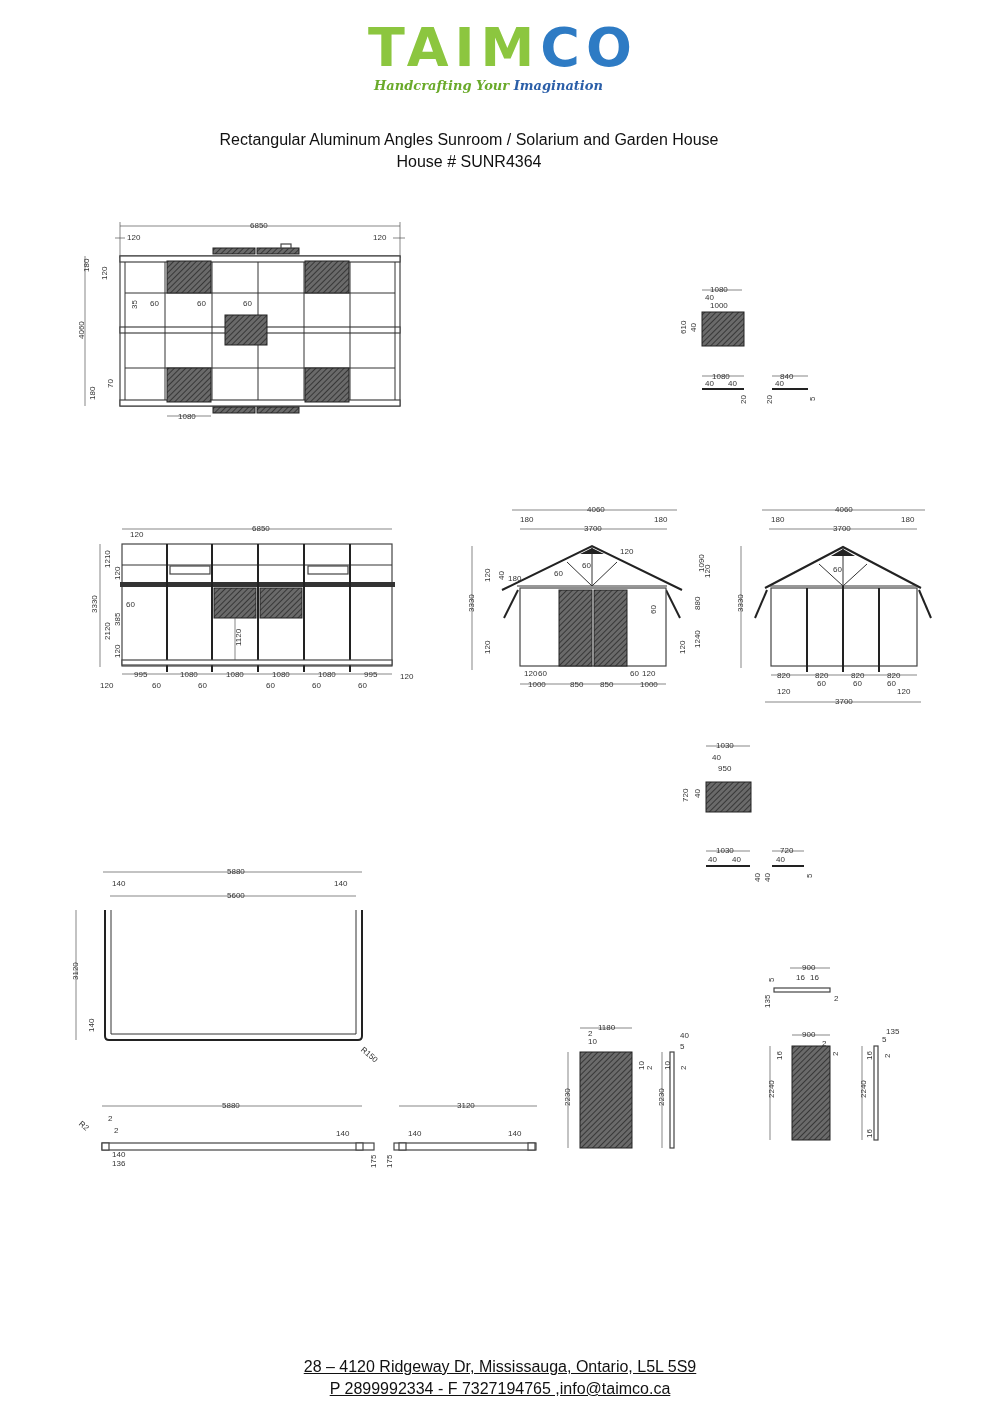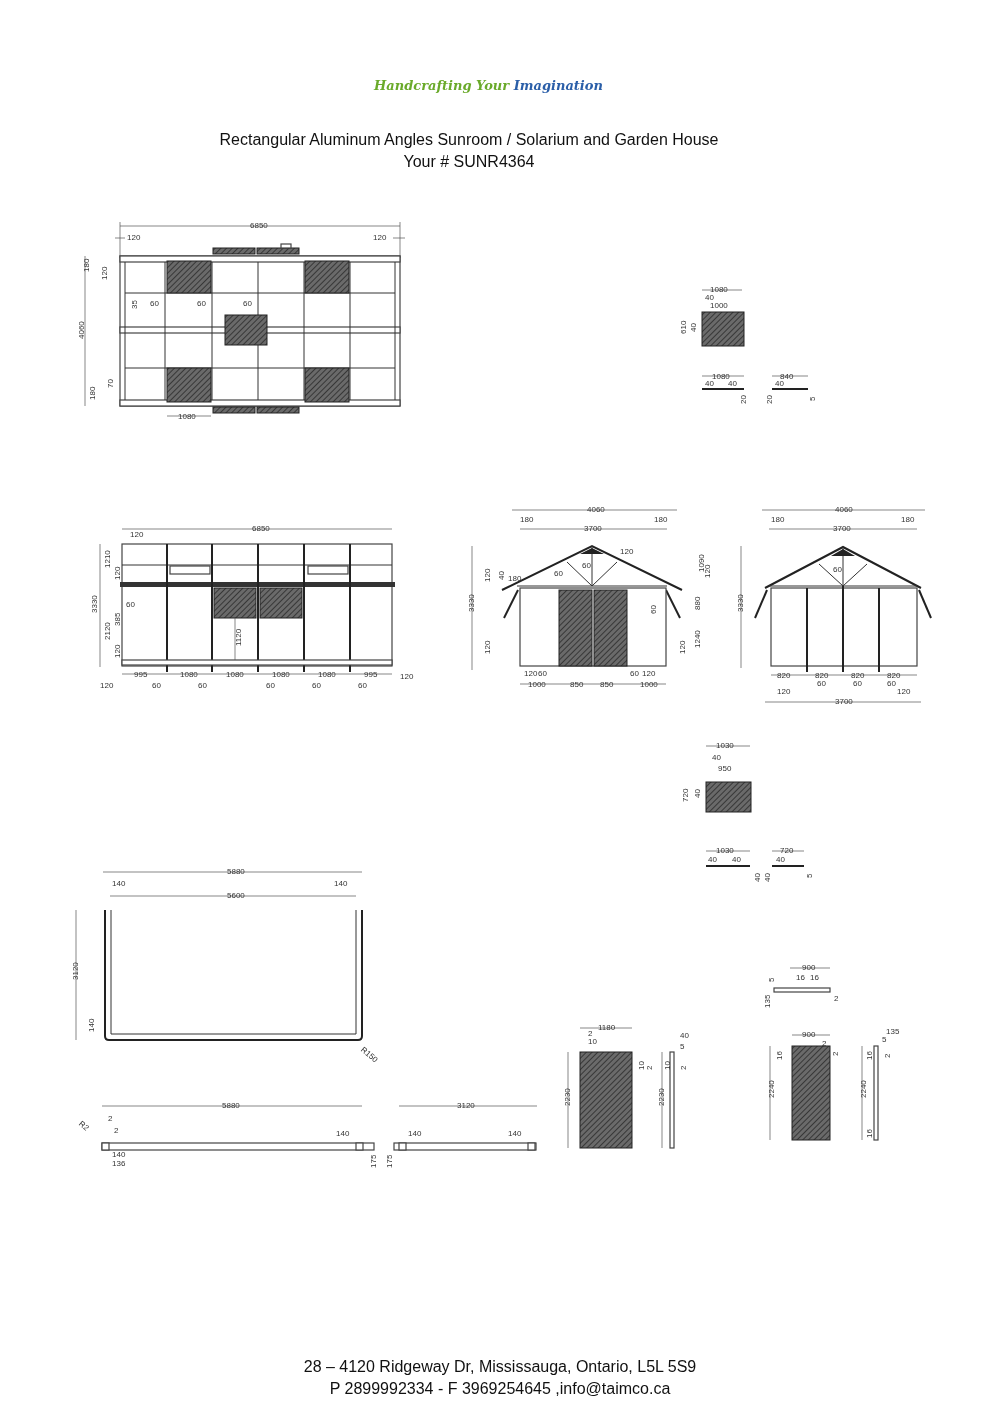--- a/index.html
+++ b/index.html
@@ -5,21 +5,21 @@
   html,body{margin:0;padding:0;background:#fff;}
   body{width:1000px;height:1415px;position:relative;overflow:hidden;font-family:"Liberation Sans",sans-serif;color:#111;}
   .logo{position:absolute;left:368px;top:20px;width:264px;height:80px;}
   .logo-word{position:absolute;left:0;top:0;height:56px;font-family:"DejaVu Sans",sans-serif;font-weight:bold;font-size:54px;letter-spacing:6px;line-height:56px;}
   .logo-word .g{color:#8cc63f;}
   .logo-word .b{color:#2e7bc4;}
   .tagline{position:absolute;left:6px;top:58px;font-family:"DejaVu Serif",serif;font-style:italic;font-weight:bold;font-size:13px;white-space:nowrap;}
   .tagline .g{color:#6aaa2a;}
   .tagline .b{color:#2a5ea8;margin-top:29px;}
   .title{position:absolute;left:0;width:938px;text-align:center;font-family:"Liberation Sans",sans-serif;font-size:16px;line-height:22px;}
-  .footer{position:absolute;left:0;width:1000px;text-align:center;font-size:16px;line-height:22px;}
+  .footer{position:absolute;left:0;width:1000px;text-align:center;font-size:16px;line-height:22px;text-decoration:underline;}
   svg.drw{position:absolute;overflow:visible;}
   svg text{font-family:"Liberation Sans",sans-serif;font-size:8px;fill:#333;}
   .ln{stroke:#333;stroke-width:1;fill:none;}
   .thk{stroke:#222;stroke-width:2;fill:none;}
   .frame{stroke:#444;stroke-width:1.2;fill:#fff;}
   .hatch{fill:url(#hatchPat);stroke:#222;stroke-width:1;}
   .dim{stroke:#555;stroke-width:0.7;fill:none;}
 </style>
 </head>
 <body>
@@ -27,27 +27,30 @@
 <svg width="0" height="0" style="position:absolute">
   <defs>
     <pattern id="hatchPat" width="4" height="4" patternUnits="userSpaceOnUse" patternTransform="rotate(45)">
       <rect width="4" height="4" fill="#6a6a6a"></rect>
       <line x1="0" y1="0" x2="0" y2="4" stroke="#2a2a2a" stroke-width="1.6"></line>
     </pattern>
   </defs>
 </svg>
 
 <div class="logo">
+  <div class="logo-word">
+    <span class="g">TAIM</span><span class="b">CO</span>
+  </div>
   <div class="tagline">
     <span class="g">Handcrafting Your </span><span class="b">Imagination</span>
   </div>
 </div>
 
 <div class="title" style="top:129px">Rectangular Aluminum Angles Sunroom / Solarium and Garden House</div>
-<div class="title" style="top:151px">Your # SUNR4364</div>
+<div class="title" style="top:151px">House # SUNR4364</div>
 
 <svg class="drw" style="left:75px;top:218px" width="340" height="210">
   <line class="dim" x1="45" y1="8" x2="325" y2="8"></line>
   <line class="dim" x1="45" y1="4" x2="45" y2="40"></line>
     <line class="dim" x1="325" y1="4" x2="325" y2="40"></line>
   <text x="175" y="10">6850</text>
   <line class="dim" x1="40" y1="20" x2="50" y2="20"></line>
     <line class="dim" x1="318" y1="20" x2="330" y2="20"></line>
   <text x="52" y="22">120</text>
   <text x="298" y="22">120</text>
@@ -343,13 +346,13 @@
   <text x="134" y="76">135</text>
   <text x="130" y="84">5</text>
   <text x="112" y="102" transform="rotate(-90 116 98)">16</text>
   <text x="130" y="100" transform="rotate(-90 134 96)">2</text>
   <line class="dim" x1="110" y1="88" x2="110" y2="182"></line>
   <text x="102" y="140" transform="rotate(-90 108 134)">2240</text>
   <text x="112" y="180" transform="rotate(-90 116 176)">16</text>
 </svg>
 
 <div class="footer" style="top:1356px">28 – 4120 Ridgeway Dr, Mississauga, Ontario, L5L 5S9</div>
-<div class="footer" style="top:1378px">P 2899992334 - F 3969254645 ,info@taimco.ca</div>
+<div class="footer" style="top:1378px">P 2899992334 - F 7327194765 ,info@taimco.ca</div>
 
 </body></html>

